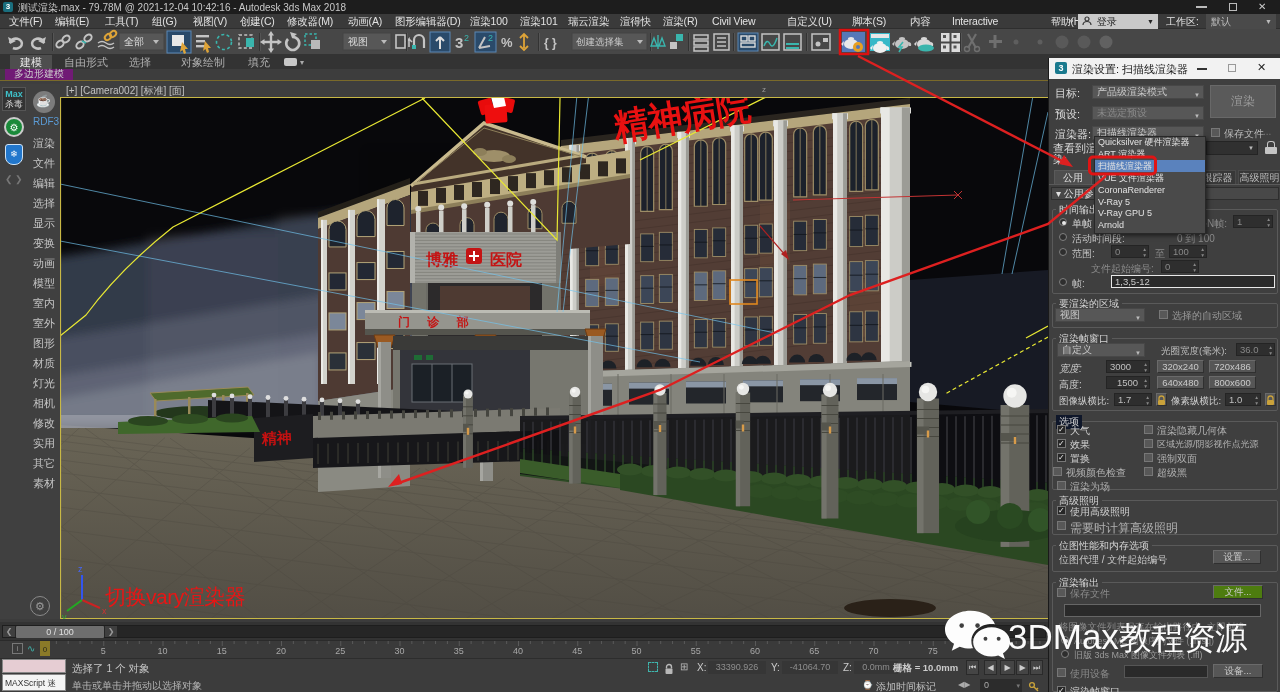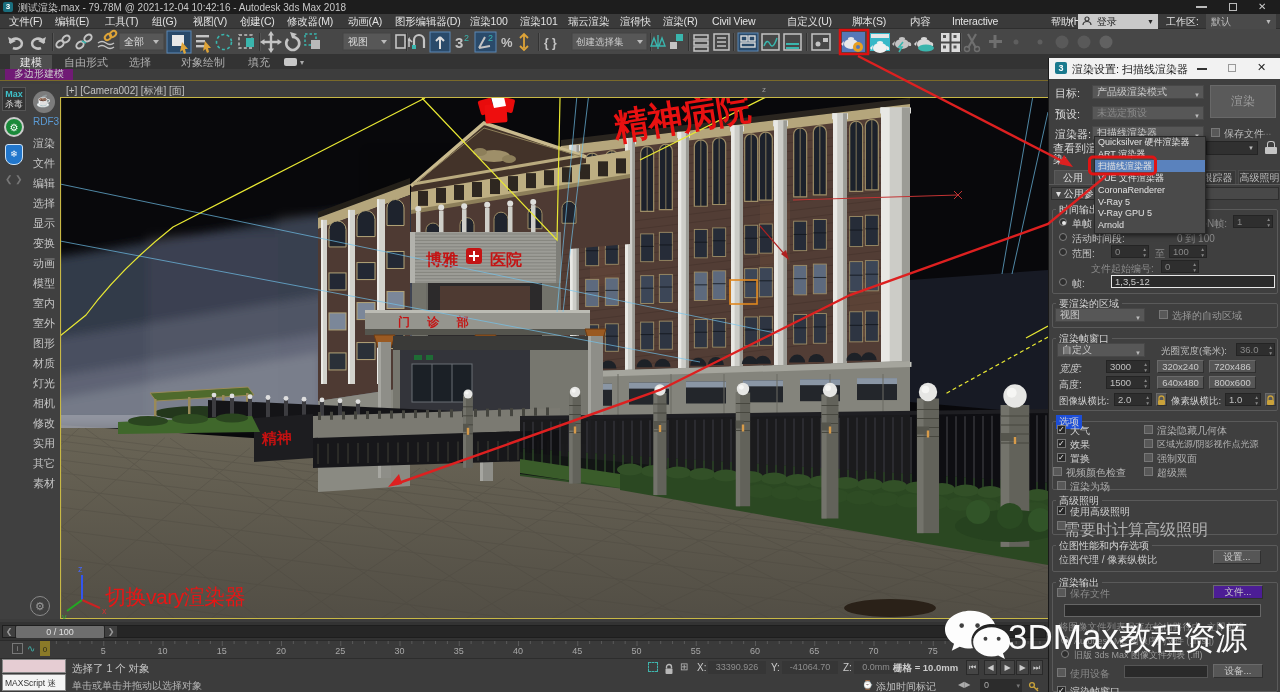--- a/index.html
+++ b/index.html
@@ -1240,37 +1240,37 @@
       <div class="abs" style="left: 3px; top: 280px; width: 226px; height: 73px; border: 1px solid rgb(90, 90, 90); border-radius: 2px;"></div>
       <div class="abs" style="left: 7px; top: 274px; background: rgb(63, 63, 63); padding: 0px 3px; font-size: 10px; color: rgb(213, 213, 213);">渲染帧窗口</div>
       <div class="abs" style="left: 8px; top: 285px; width: 88px; height: 14px; background: rgb(87, 87, 87); border: 1px solid rgb(71, 71, 71); color: rgb(200, 200, 200); font-size: 10px; line-height: 12px; white-space: nowrap; overflow: hidden;"><span style="margin-left:4px;">自定义</span><span style="position:absolute;right:3px;top:3px;font-size:6px;color:#bbb;">▼</span></div>
       <div class="abs" style="left: 112px; top: 287px; font-size: 9.5px; color: rgb(187, 187, 187);">光圈宽度(毫米):</div>
       <div class="abs" style="left: 187px; top: 285px; width: 39px; height: 13px; background: rgb(46, 46, 46); border: 1px solid rgb(36, 36, 36); color: rgb(136, 136, 136); font-size: 9.5px; line-height: 11px;"><span style="margin-left:3px;">36.0</span><span style="position:absolute;right:2px;top:0px;font-size:5.5px;color:#888;line-height:6px;">▴<br>▾</span></div>
       <div class="abs" style="left: 10px; top: 304px; font-size: 10px; color: rgb(207, 207, 207); font-style: italic;">宽度:</div>
       <div class="abs" style="left: 57px; top: 302px; width: 44px; height: 13px; background: rgb(46, 46, 46); border: 1px solid rgb(36, 36, 36); color: rgb(192, 192, 192); font-size: 9.5px; line-height: 11px;"><span style="margin-left:3px;">3000</span><span style="position:absolute;right:2px;top:0px;font-size:5.5px;color:#888;line-height:6px;">▴<br>▾</span></div>
       <div class="abs" style="left: 108px; top: 302px; width: 47px; height: 13px; background: rgb(86, 86, 86); border-width: 1px; border-style: solid; border-color: rgb(106, 106, 106) rgb(48, 48, 48) rgb(48, 48, 48) rgb(106, 106, 106); border-image: initial; color: rgb(201, 201, 201); font-size: 9.5px; text-align: center; line-height: 11px;">320x240</div>
       <div class="abs" style="left: 160px; top: 302px; width: 47px; height: 13px; background: rgb(86, 86, 86); border-width: 1px; border-style: solid; border-color: rgb(106, 106, 106) rgb(48, 48, 48) rgb(48, 48, 48) rgb(106, 106, 106); border-image: initial; color: rgb(201, 201, 201); font-size: 9.5px; text-align: center; line-height: 11px;">720x486</div>
       <div class="abs" style="left: 10px; top: 320px; font-size: 10px; color: rgb(207, 207, 207);">高度:</div>
-      <div class="abs" style="left: 57px; top: 318px; width: 44px; height: 13px; background: rgb(46, 46, 46); border: 1px solid rgb(36, 36, 36); color: rgb(192, 192, 192); font-size: 9.5px; line-height: 11px;"><span style="margin-left:3px;">1500</span><span style="position:absolute;right:2px;top:0px;font-size:5.5px;color:#888;line-height:6px;">▴<br>▾</span></div>
+      <div class="abs" style="left: 57px; top: 318px; width: 44px; height: 13px; background: rgb(46, 46, 46); border: 1px solid rgb(36, 36, 36); color: rgb(192, 192, 192); font-size: 9.5px; line-height: 11px;"><span style="margin-left:10px;">1500</span><span style="position:absolute;right:2px;top:0px;font-size:5.5px;color:#888;line-height:6px;">▴<br>▾</span></div>
       <div class="abs" style="left: 108px; top: 318px; width: 47px; height: 13px; background: rgb(86, 86, 86); border-width: 1px; border-style: solid; border-color: rgb(106, 106, 106) rgb(48, 48, 48) rgb(48, 48, 48) rgb(106, 106, 106); border-image: initial; color: rgb(201, 201, 201); font-size: 9.5px; text-align: center; line-height: 11px;">640x480</div>
       <div class="abs" style="left: 160px; top: 318px; width: 47px; height: 13px; background: rgb(86, 86, 86); border-width: 1px; border-style: solid; border-color: rgb(106, 106, 106) rgb(48, 48, 48) rgb(48, 48, 48) rgb(106, 106, 106); border-image: initial; color: rgb(201, 201, 201); font-size: 9.5px; text-align: center; line-height: 11px;">800x600</div>
       <div class="abs" style="left: 10px; top: 337px; font-size: 9.5px; color: rgb(207, 207, 207);">图像纵横比:</div>
-      <div class="abs" style="left: 65px; top: 335px; width: 38px; height: 13px; background: rgb(46, 46, 46); border: 1px solid rgb(36, 36, 36); color: rgb(192, 192, 192); font-size: 9.5px; line-height: 11px;"><span style="margin-left:3px;">2.0</span><span style="position:absolute;right:2px;top:0px;font-size:5.5px;color:#888;line-height:6px;">▴<br>▾</span></div>
+      <div class="abs" style="left: 65px; top: 335px; width: 38px; height: 13px; background: rgb(46, 46, 46); border: 1px solid rgb(36, 36, 36); color: rgb(192, 192, 192); font-size: 9.5px; line-height: 11px;"><span style="margin-left:3px;">1.7</span><span style="position:absolute;right:2px;top:0px;font-size:5.5px;color:#888;line-height:6px;">▴<br>▾</span></div>
       <div class="abs" style="left: 107px; top: 335px; width: 11px; height: 13px; background: rgb(86, 86, 86); border-width: 1px; border-style: solid; border-color: rgb(106, 106, 106) rgb(48, 48, 48) rgb(48, 48, 48) rgb(106, 106, 106); border-image: initial; color: rgb(201, 201, 201); font-size: 7px; text-align: center; line-height: 11px;"><svg width="9" height="11" viewBox="0 0 9 11" style="margin-top:1px;">
           <path d="M2 5 V3.5 A2.5 2.5 0 0 1 7 3.5 V5" fill="none" stroke="#caa23a" stroke-width="1.3"></path>
           <rect x="1" y="5" width="7" height="5" rx="1" fill="#caa23a"></rect>
         </svg></div>
       <div class="abs" style="left: 122px; top: 337px; font-size: 9.5px; color: rgb(207, 207, 207);">像素纵横比:</div>
       <div class="abs" style="left: 176px; top: 335px; width: 36px; height: 13px; background: rgb(46, 46, 46); border: 1px solid rgb(36, 36, 36); color: rgb(192, 192, 192); font-size: 9.5px; line-height: 11px;"><span style="margin-left:3px;">1.0</span><span style="position:absolute;right:2px;top:0px;font-size:5.5px;color:#888;line-height:6px;">▴<br>▾</span></div>
       <div class="abs" style="left: 216px; top: 335px; width: 11px; height: 13px; background: rgb(86, 86, 86); border-width: 1px; border-style: solid; border-color: rgb(106, 106, 106) rgb(48, 48, 48) rgb(48, 48, 48) rgb(106, 106, 106); border-image: initial; color: rgb(201, 201, 201); font-size: 7px; text-align: center; line-height: 11px;"><svg width="9" height="11" viewBox="0 0 9 11" style="margin-top:1px;">
           <path d="M2 5 V3.5 A2.5 2.5 0 0 1 7 3.5 V5" fill="none" stroke="#caa23a" stroke-width="1.3"></path>
           <rect x="1" y="5" width="7" height="5" rx="1" fill="#caa23a"></rect>
         </svg></div>
       <div class="abs" style="left: 3px; top: 363px; width: 226px; height: 69px; border: 1px solid rgb(90, 90, 90); border-radius: 2px;"></div>
-      <div class="abs" style="left: 7px; top: 357px; background: #1d4ed8; padding: 0px 3px; font-size: 10px; color: rgb(213, 213, 213);">选项</div>
+      <div class="abs" style="left: 7px; top: 357px; background: #0f172a; padding: 0px 3px; font-size: 10px; color: rgb(213, 213, 213);">选项</div>
       <div class="abs" style="left: 8px; top: 367px; width: 200px; height: 11px;">
         <div class="abs" style="left:0;top:0;width:9px;height:9px;background:#262626;border:1px solid #777;color:#eee;font-size:8px;line-height:8px;">✓</div>
         <span style="position:absolute;left:13px;top:-1px;font-size:10px;color:#d0d0d0;white-space:nowrap;">大气</span>
       </div>
       <div class="abs" style="left: 95px; top: 367px; width: 200px; height: 11px;">
         <div class="abs" style="left:0;top:0;width:9px;height:9px;background:#585858;border:1px solid #777;"></div>
         <span style="position:absolute;left:13px;top:-1px;font-size:10px;color:#b0b0b0;white-space:nowrap;">渲染隐藏几何体</span>
       </div>
       <div class="abs" style="left: 8px; top: 381px; width: 200px; height: 11px;">
         <div class="abs" style="left:0;top:0;width:9px;height:9px;background:#262626;border:1px solid #777;color:#eee;font-size:8px;line-height:8px;">✓</div>
@@ -1301,33 +1301,33 @@
         <span style="position:absolute;left:13px;top:-1px;font-size:10px;color:#b0b0b0;white-space:nowrap;">渲染为场</span>
       </div>
       <div class="abs" style="left: 3px; top: 442px; width: 226px; height: 35px; border: 1px solid rgb(90, 90, 90); border-radius: 2px;"></div>
       <div class="abs" style="left: 7px; top: 436px; background: rgb(63, 63, 63); padding: 0px 3px; font-size: 10px; color: rgb(213, 213, 213);">高级照明</div>
       <div class="abs" style="left: 8px; top: 448px; width: 200px; height: 11px;">
         <div class="abs" style="left:0;top:0;width:9px;height:9px;background:#262626;border:1px solid #777;color:#eee;font-size:8px;line-height:8px;">✓</div>
         <span style="position:absolute;left:13px;top:-1px;font-size:10px;color:#d0d0d0;white-space:nowrap;">使用高级照明</span>
       </div>
       <div class="abs" style="left: 8px; top: 463px; width: 200px; height: 11px;">
         <div class="abs" style="left:0;top:0;width:9px;height:9px;background:#585858;border:1px solid #777;"></div>
-        <span style="position:absolute;left:7px;top:-1px;font-size:16px;color:#b0b0b0;white-space:nowrap;">需要时计算高级照明</span>
+        <span style="position:absolute;left:13px;top:-1px;font-size:12px;color:#b0b0b0;white-space:nowrap;">需要时计算高级照明</span>
       </div>
       <div class="abs" style="left: 3px; top: 487px; width: 226px; height: 27px; border: 1px solid rgb(90, 90, 90); border-radius: 2px;"></div>
       <div class="abs" style="left: 7px; top: 481px; background: rgb(63, 63, 63); padding: 0px 3px; font-size: 10px; color: rgb(213, 213, 213);">位图性能和内存选项</div>
-      <div class="abs" style="left: 10px; top: 495px; font-size: 10px; color: rgb(200, 200, 200);">位图代理 / 像素纵横比</div>
+      <div class="abs" style="left: 10px; top: 495px; font-size: 10px; color: rgb(200, 200, 200);">位图代理 / 文件起始编号</div>
       <div class="abs" style="left: 164px; top: 492px; width: 48px; height: 14px; background: rgb(86, 86, 86); border-width: 1px; border-style: solid; border-color: rgb(106, 106, 106) rgb(48, 48, 48) rgb(48, 48, 48) rgb(106, 106, 106); border-image: initial; color: rgb(201, 201, 201); font-size: 9.5px; text-align: center; line-height: 12px;">设置...</div>
       <div class="abs" style="left: 3px; top: 524px; width: 226px; height: 110px; border: 1px solid rgb(90, 90, 90); border-radius: 2px;"></div>
       <div class="abs" style="left: 7px; top: 518px; background: rgb(63, 63, 63); padding: 0px 3px; font-size: 10px; color: rgb(213, 213, 213);">渲染输出</div>
       <div class="abs" style="left: 8px; top: 530px; width: 200px; height: 11px;">
         <div class="abs" style="left:0;top:0;width:9px;height:9px;background:#585858;border:1px solid #777;"></div>
         <span style="position:absolute;left:13px;top:-1px;font-size:10px;color:#8a8a8a;white-space:nowrap;">保存文件</span>
       </div>
-      <div class="abs" style="left: 164px; top: 527px; width: 50px; height: 14px; background: #4c1d95; border-width: 1px; border-style: solid; border-color: rgb(106, 106, 106) rgb(48, 48, 48) rgb(48, 48, 48) rgb(106, 106, 106); border-image: initial; color: rgb(201, 201, 201); font-size: 9.5px; text-align: center; line-height: 12px;">文件...</div>
+      <div class="abs" style="left: 164px; top: 527px; width: 50px; height: 14px; background: #4d7c0f; border-width: 1px; border-style: solid; border-color: rgb(106, 106, 106) rgb(48, 48, 48) rgb(48, 48, 48) rgb(106, 106, 106); border-image: initial; color: rgb(201, 201, 201); font-size: 9.5px; text-align: center; line-height: 12px;">文件...</div>
       <div class="abs" style="left: 15px; top: 546px; width: 197px; height: 13px; background: rgb(42, 42, 42); border: 1px solid rgb(102, 102, 102);"></div>
       <div class="abs" style="left: 10px; top: 563px; font-size: 9.5px; color: rgb(138, 138, 138); white-space: nowrap; overflow: hidden; width: 214px;">将图像文件列表保存在输出路径中&nbsp;&nbsp;立即创建</div>
       <div class="abs" style="left: 12px; top: 577px; width: 210px; height: 11px;">
         <div class="abs" style="left:0;top:1px;width:8px;height:8px;border-radius:50%;background:#2e2e2e;border:1px solid #808080;">
           <div style="position:absolute;left:2px;top:2px;width:4px;height:4px;border-radius:50%;background:#e8e8e8;"></div>
         </div>
         <span style="position:absolute;left:13px;top:0px;font-size:9px;color:#8a8a8a;white-space:nowrap;">Autodesk ME 图像序列文件 (.imsq)</span>
       </div>
       <div class="abs" style="left: 12px; top: 591px; width: 210px; height: 11px;">
         <div class="abs" style="left:0;top:1px;width:8px;height:8px;border-radius:50%;background:#2e2e2e;border:1px solid #808080;"></div>

